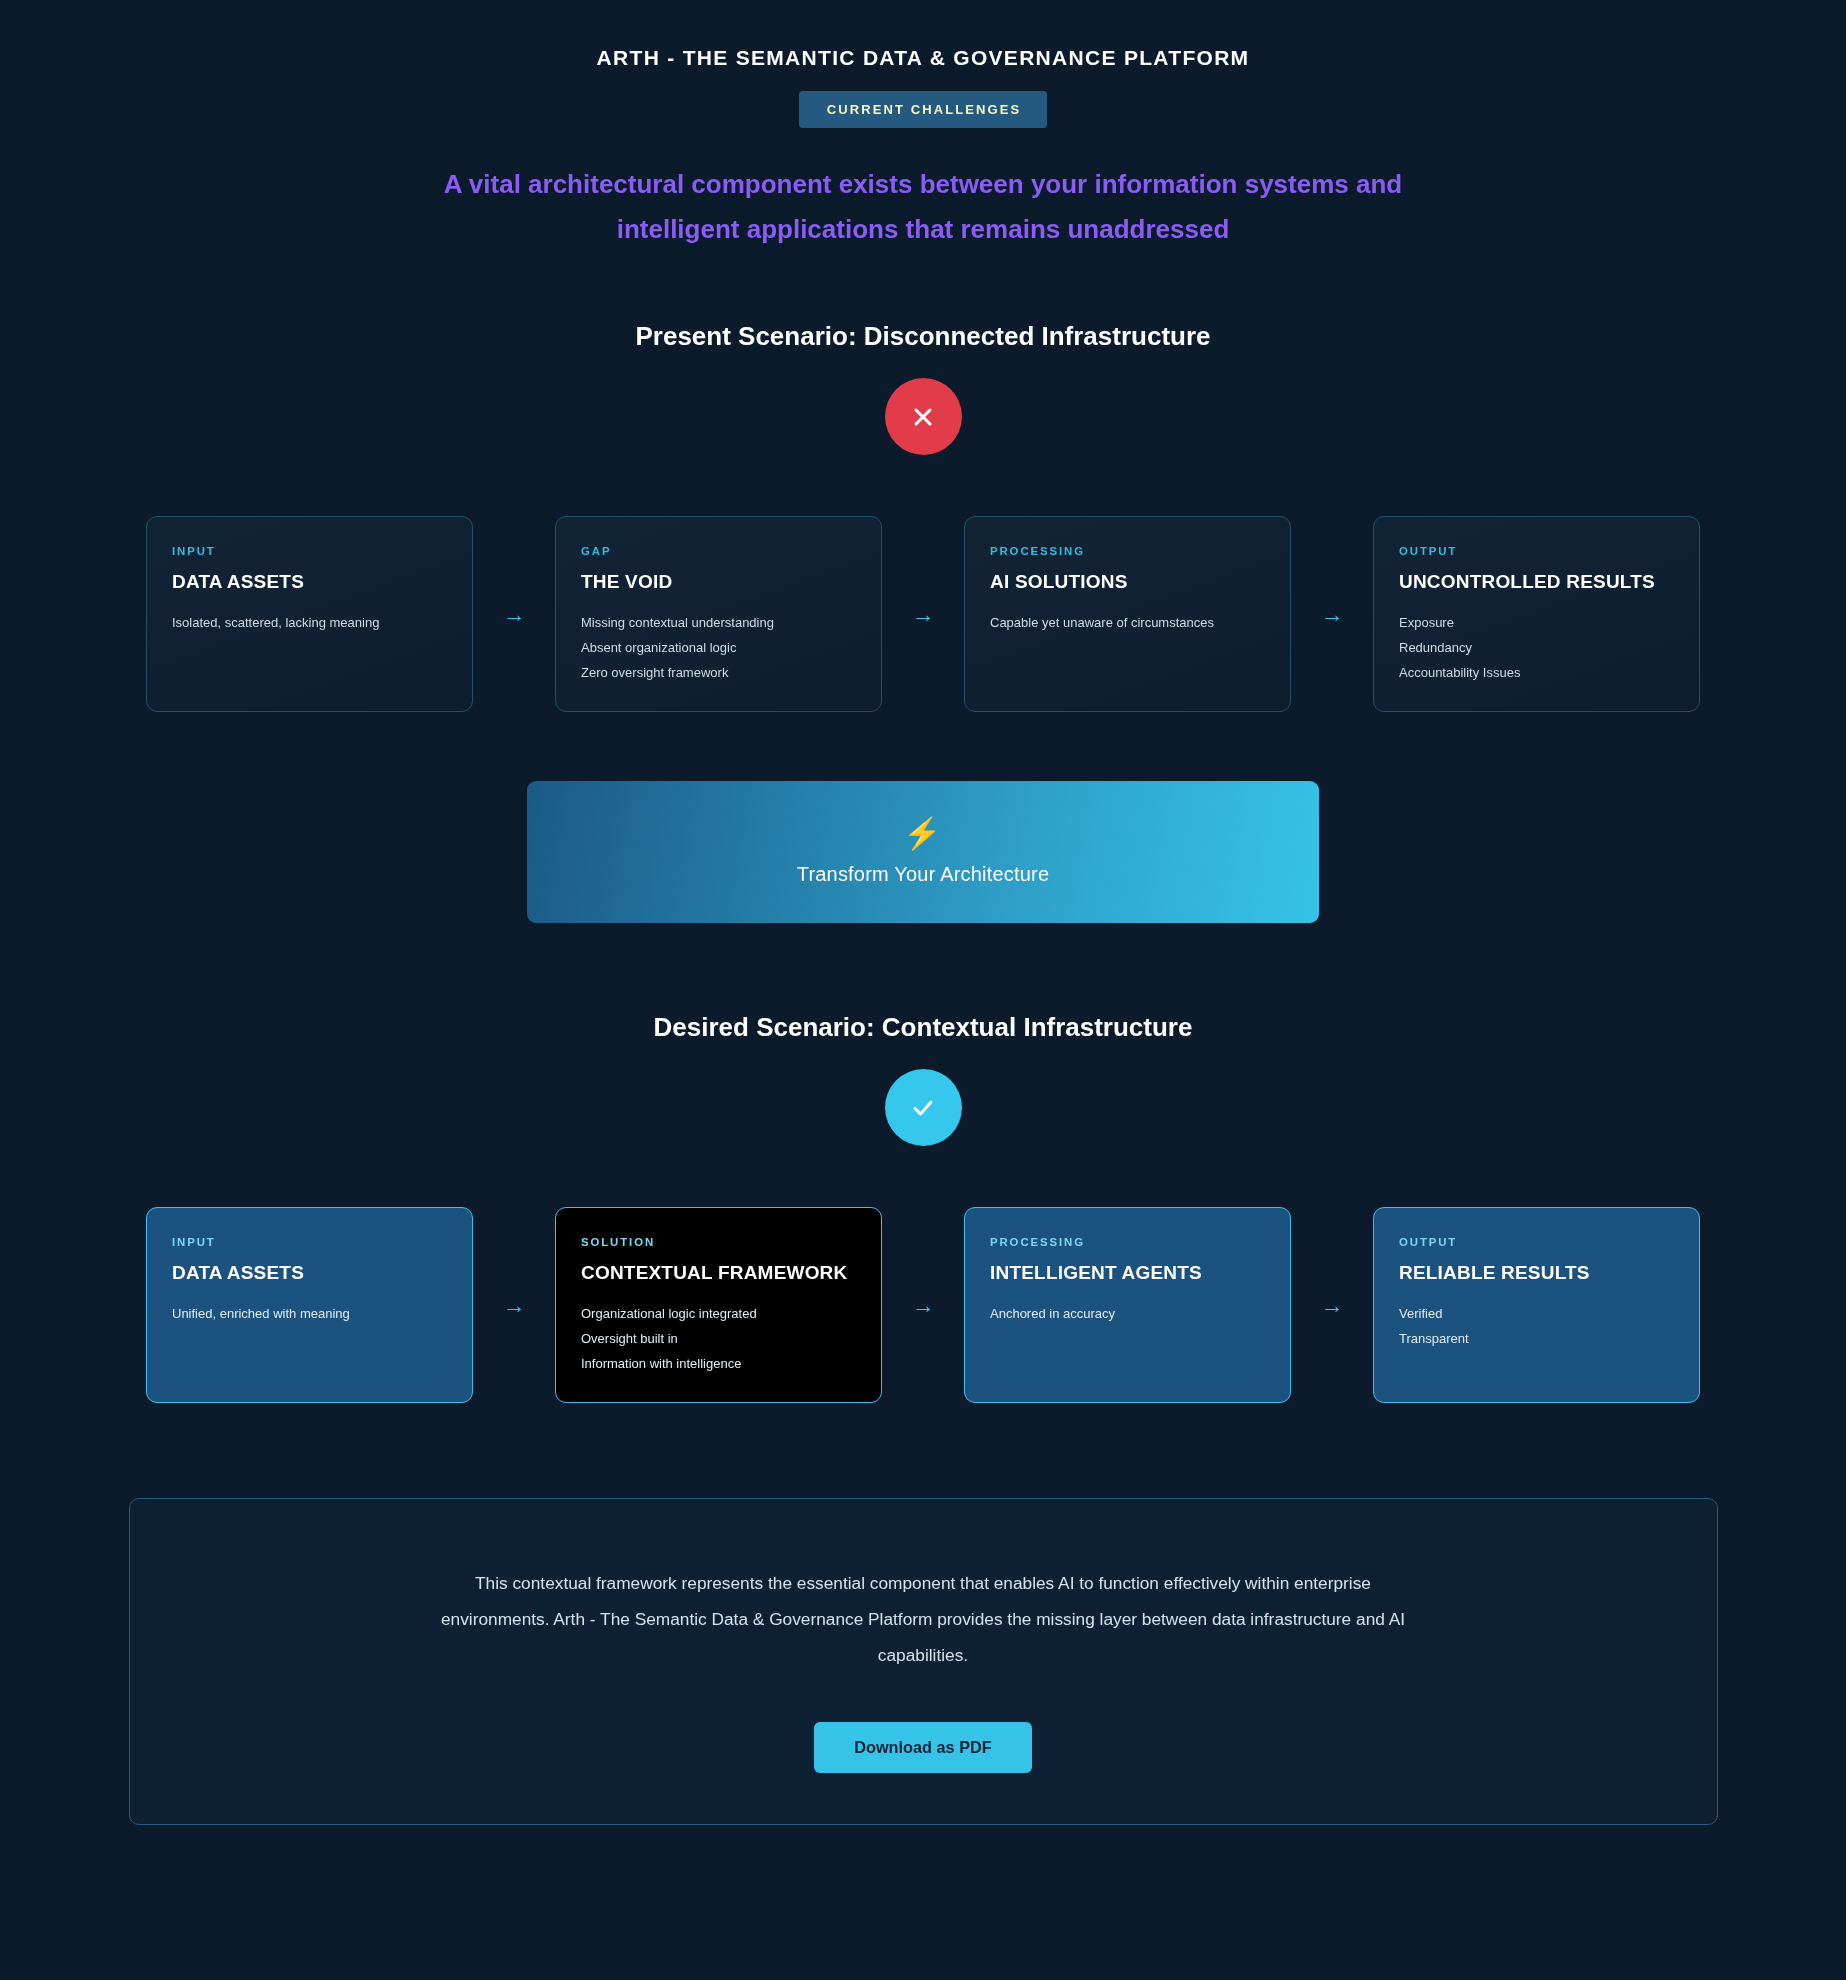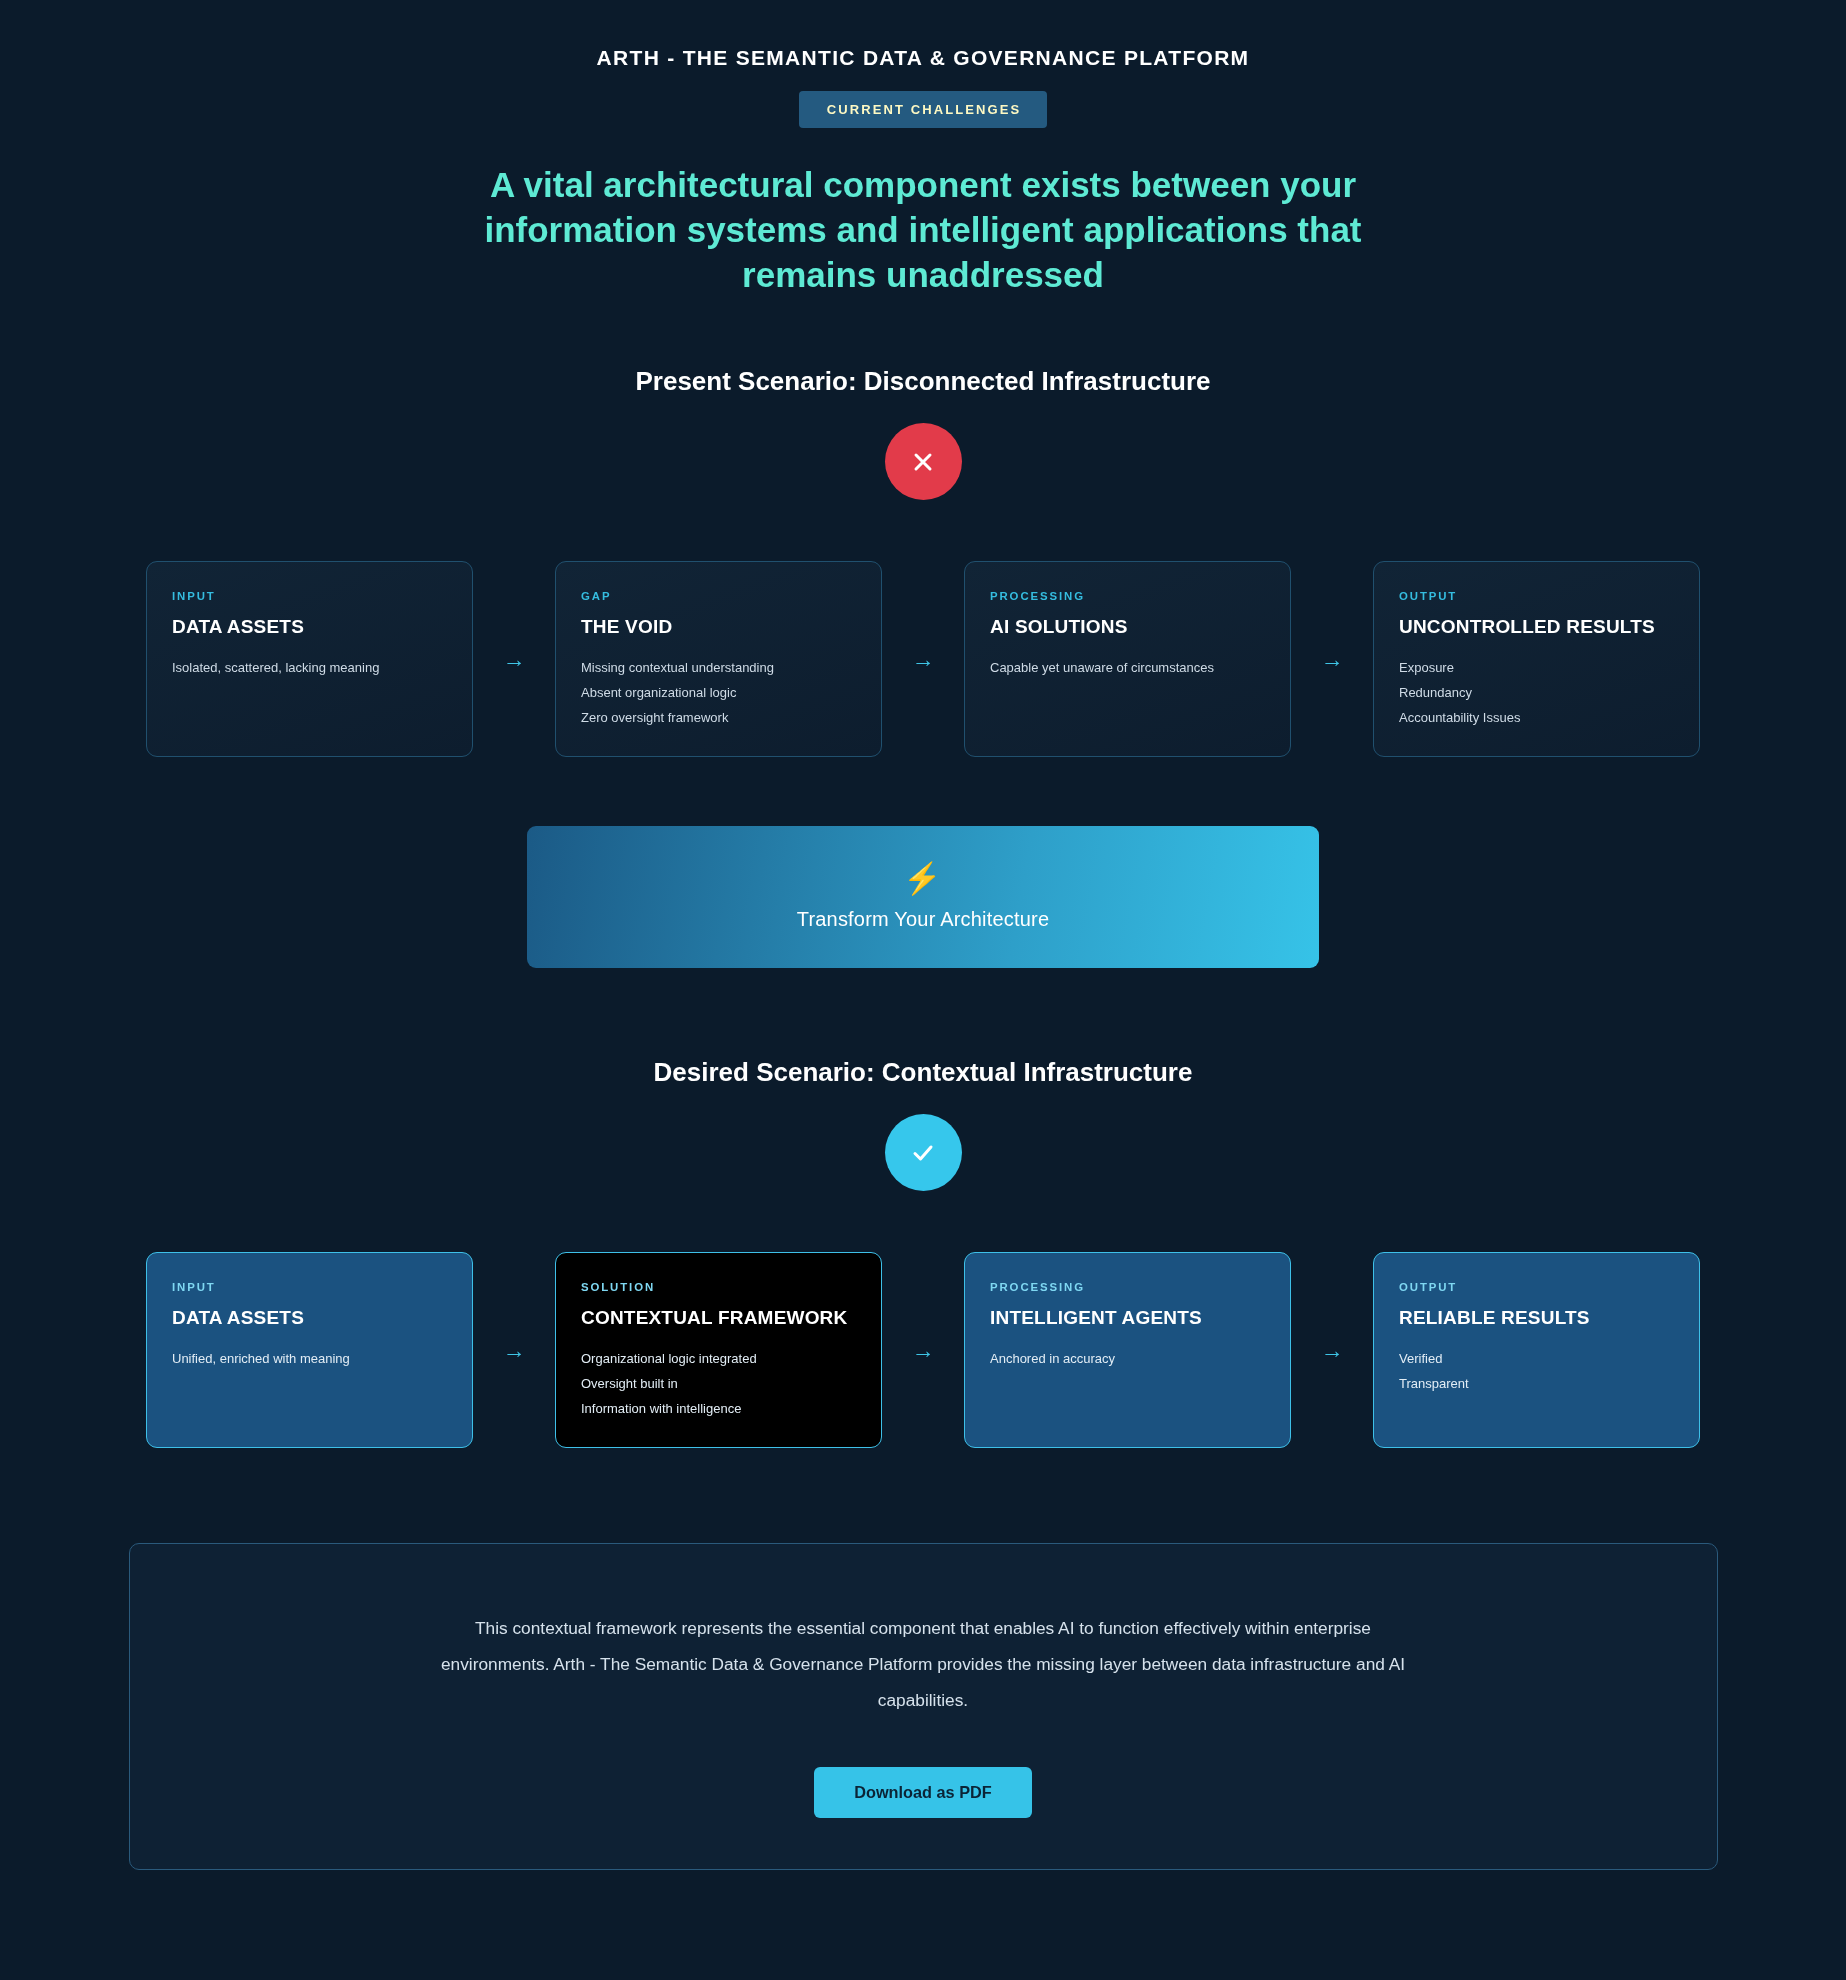--- a/index.html
+++ b/index.html
@@ -29,24 +29,24 @@
     font-size:13px;
     font-weight:700;
     letter-spacing:2.1px;
     padding:11px 26px 11px 28px;
     border-radius:4px;
   }
   .headline {
     margin:34px auto 0;
     width:1020px;
     text-align:center;
-    font-size:35px;
+    font-size:26px;
     line-height:45px;
     font-weight:700;
-    color:#5eead4;
+    color:#8b5cf6;
   }
 
   
   .section-title {
     text-align:center;
     font-size:26px;
     font-weight:700;
     color:#ffffff;
   }
   .circle {

